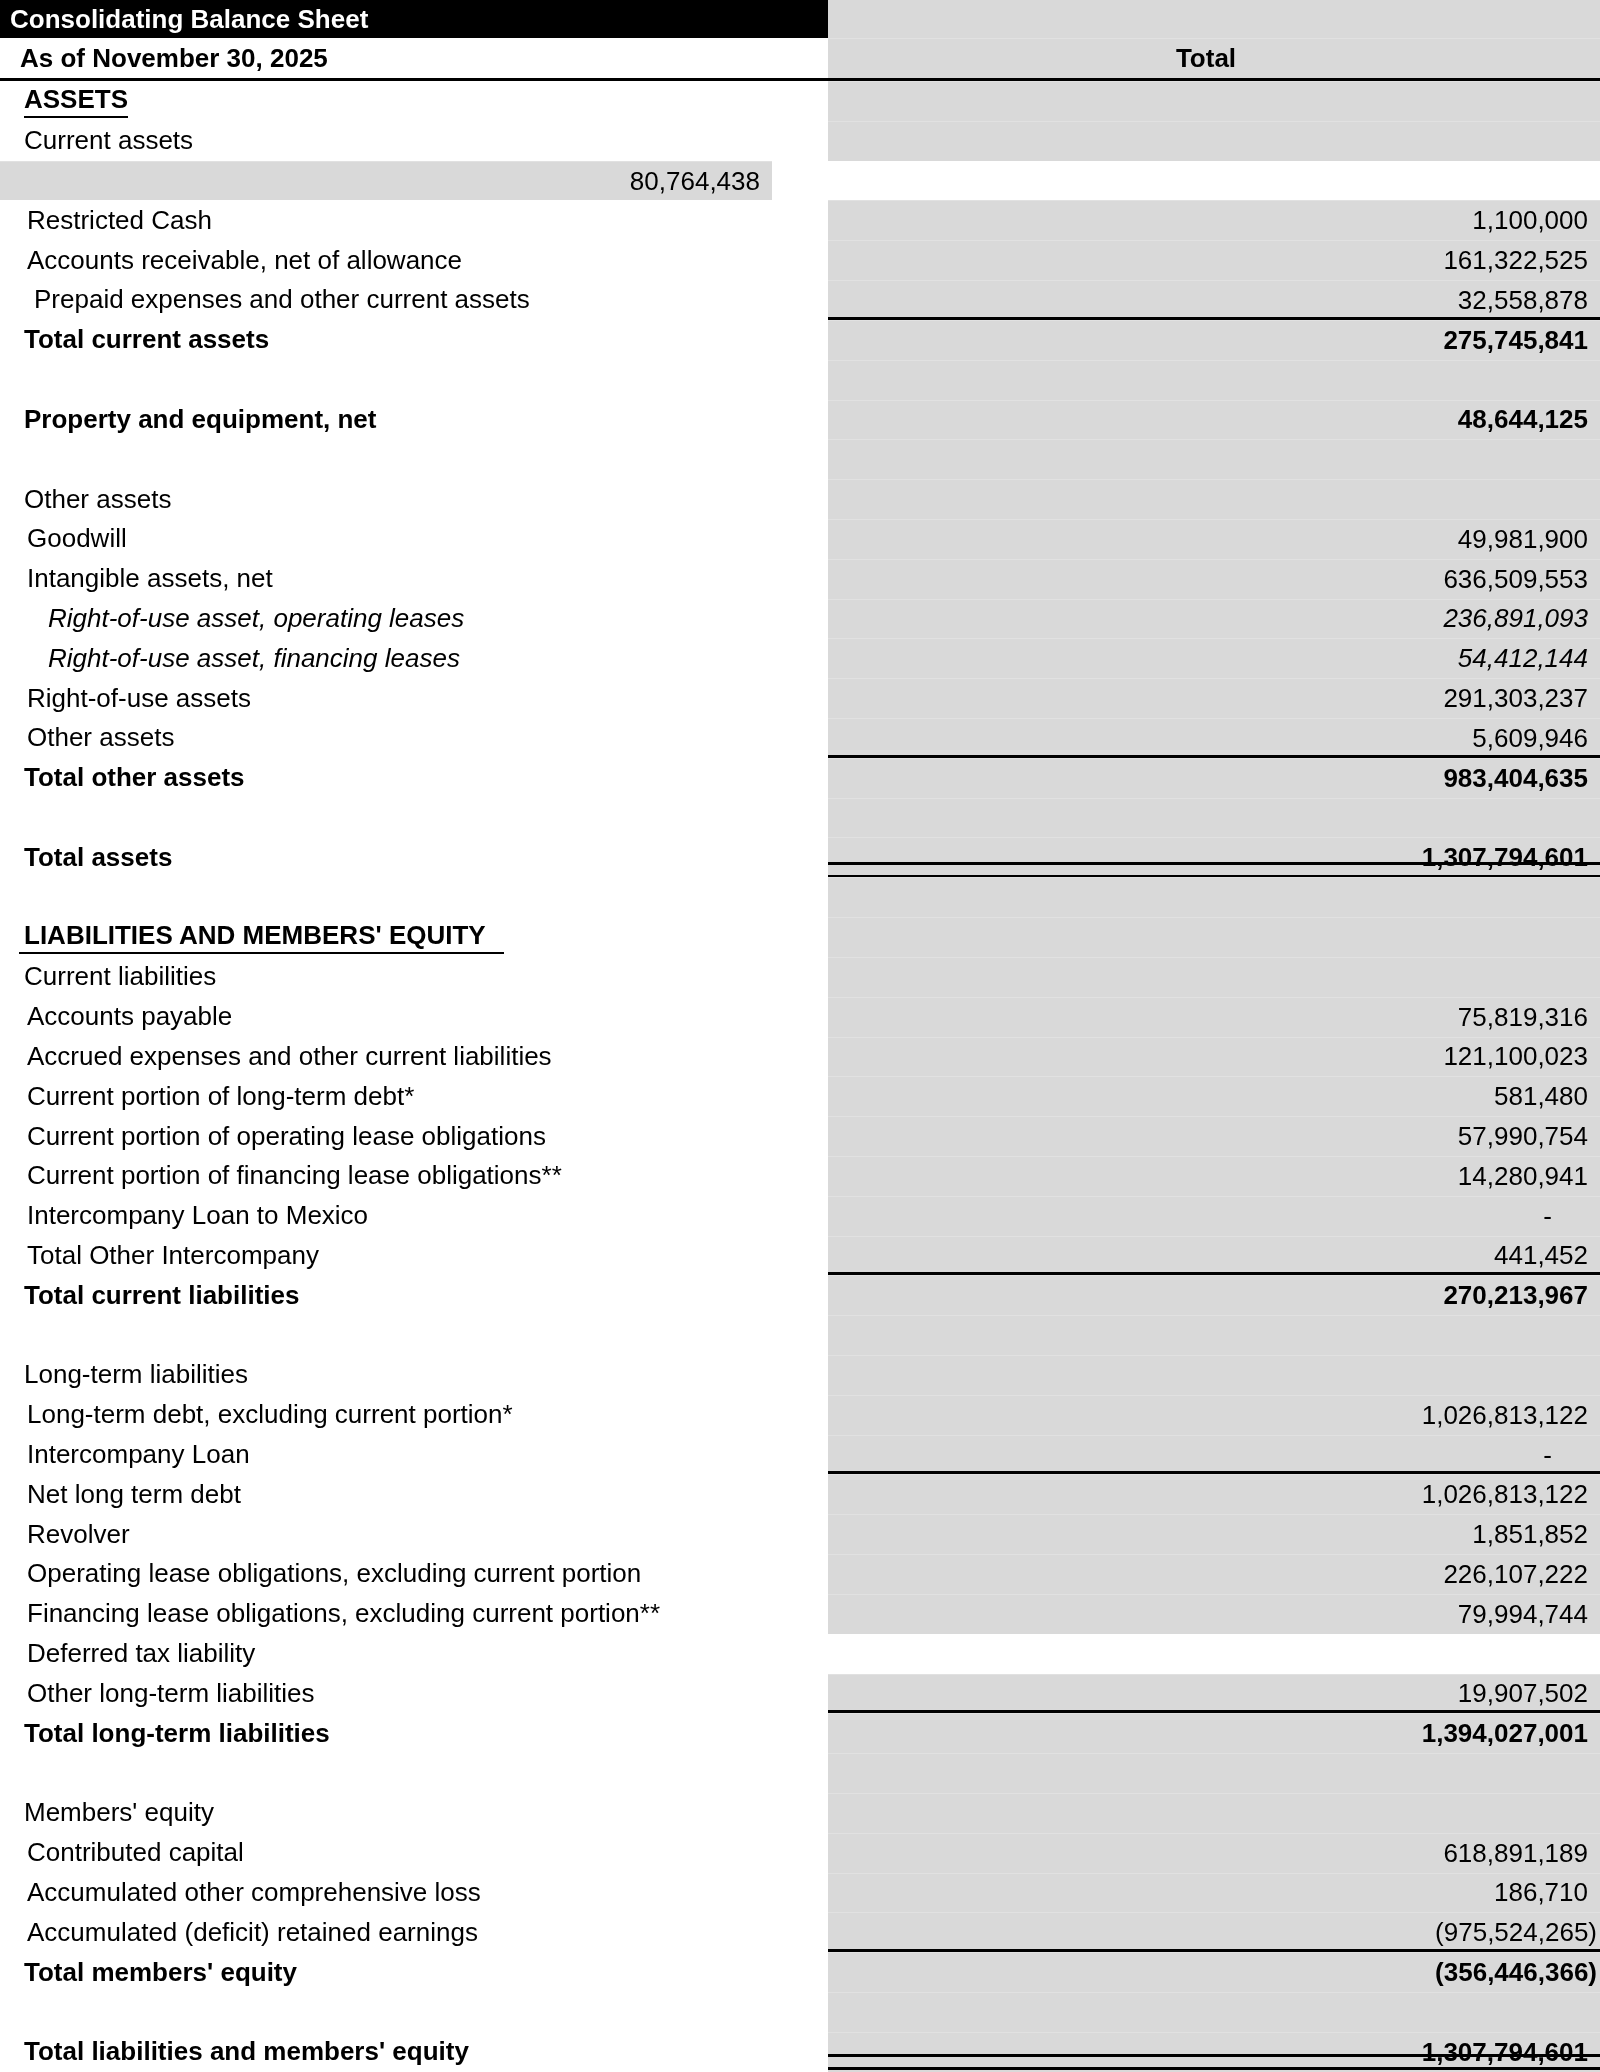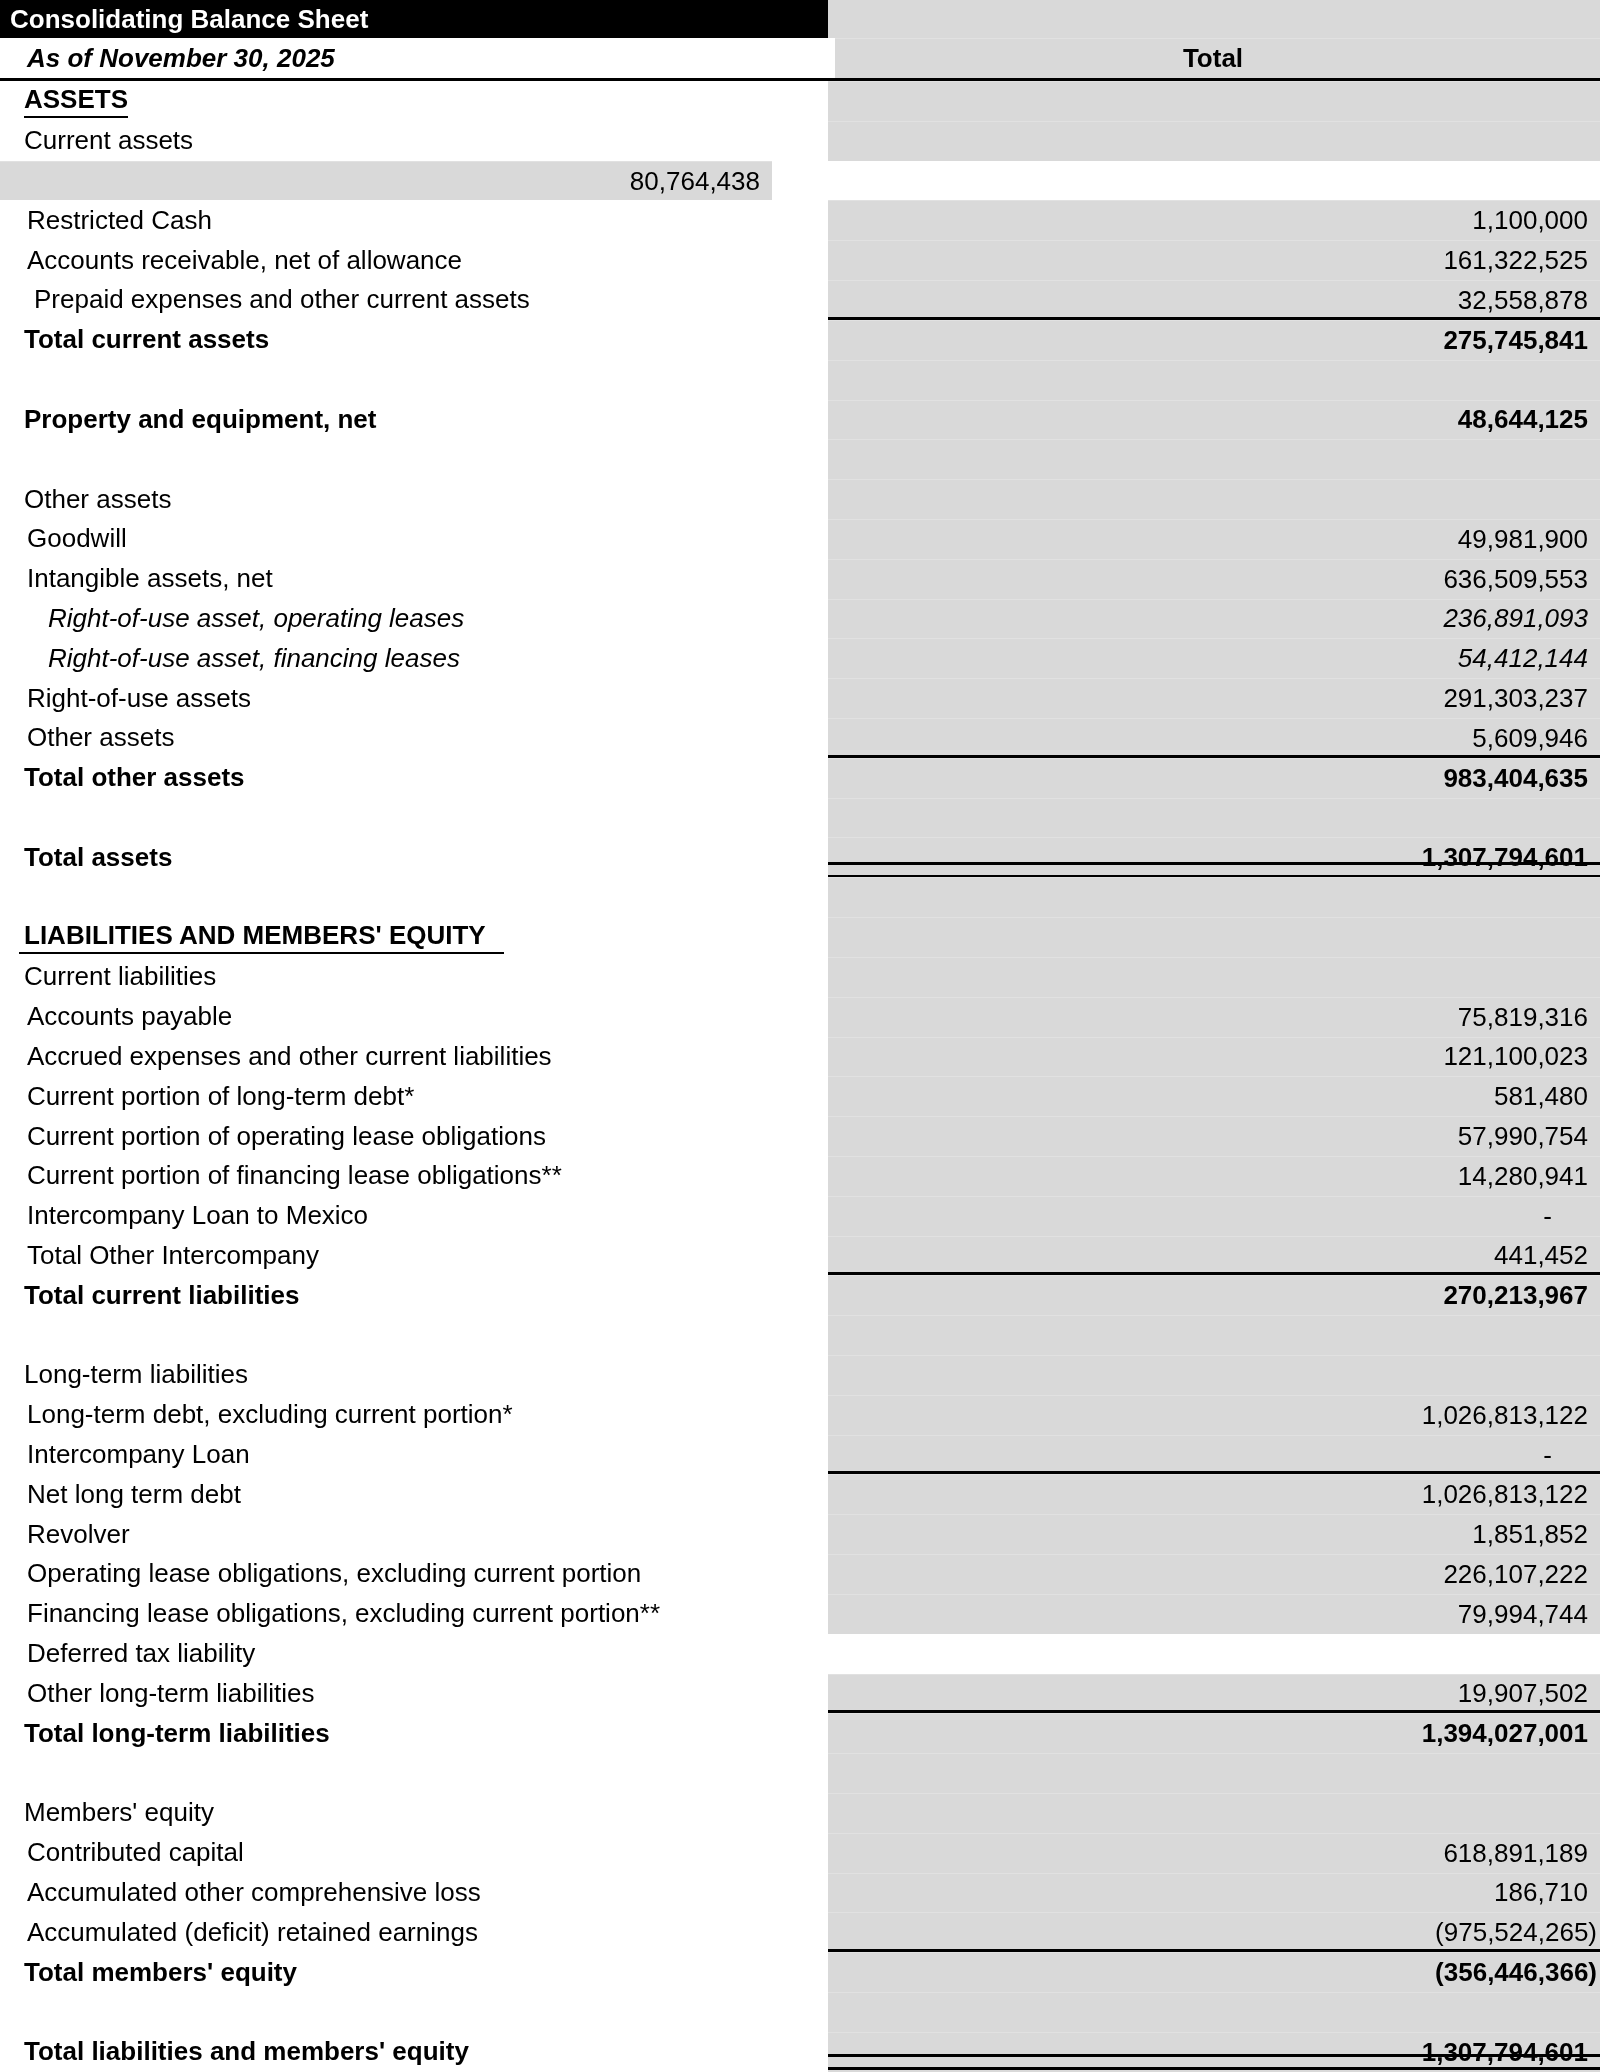--- a/index.html
+++ b/index.html
@@ -25,21 +25,21 @@
   }
   .val{
     width:772px;flex:0 0 772px;display:flex;align-items:center;justify-content:flex-end;
     background:var(--col-bg);border-top:1px solid var(--band);
     padding-right:12px;white-space:nowrap;position:relative;
   }
   .r-title{height:38px;}
   .r-title .lbl{background:var(--bar-bg);color:var(--bar-fg);font-weight:bold;padding-left:10px;}
   .r-title .val{border-top:none;}
   .r-head{height:43px;border-bottom:3px solid var(--ink);}
-  .r-head .lbl{font-weight:bold;font-style:italic;padding-left:20px;margin-left:7px;}
+  .r-head .lbl{font-weight:bold;padding-left:20px;}
   .r-head .val{justify-content:center;font-weight:bold;padding-right:16px;}
   .r{height:39.82px;}
   
   .ind0 .lbl{padding-left:24px;}
   .ind05 .lbl{padding-left:24px;}
   .ind1 .lbl{padding-left:27px;}
   .ind15 .lbl{padding-left:34px;}
   .ind2 .lbl{padding-left:48px;}
   .lb .lbl{font-weight:bold;}
   .lit .lbl{font-style:italic;}

